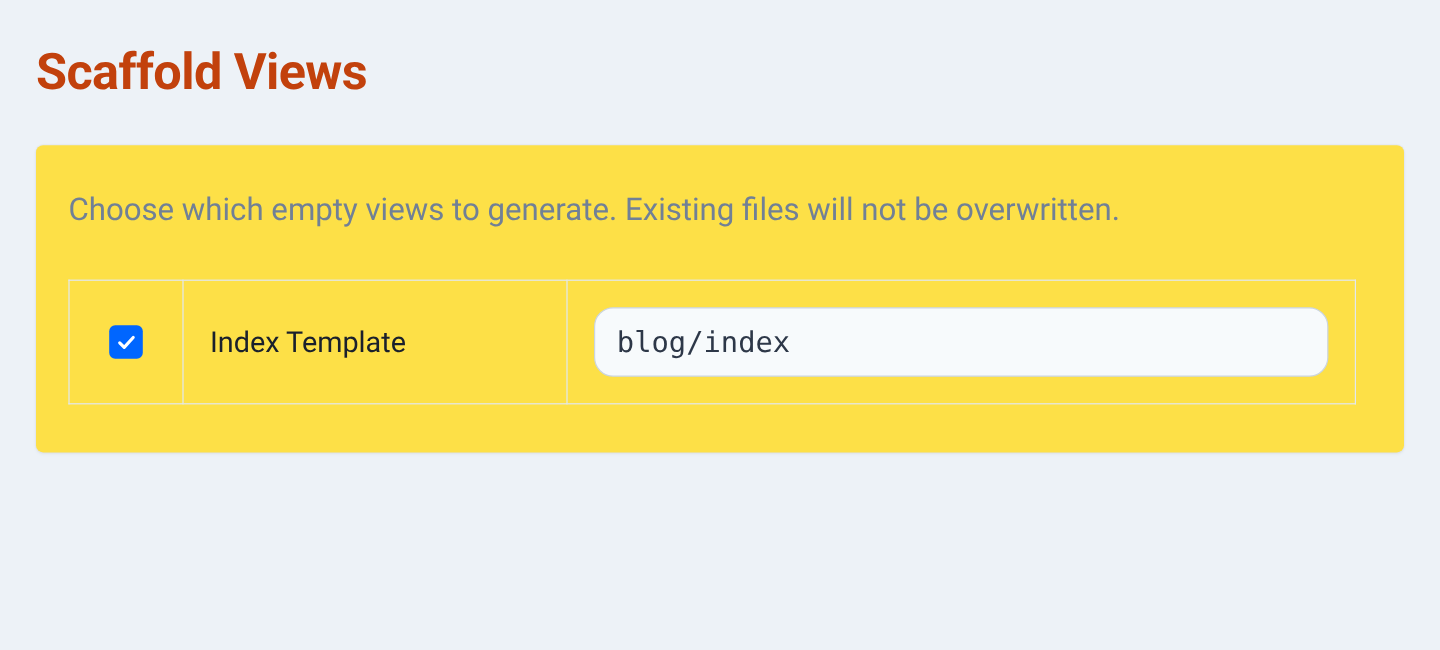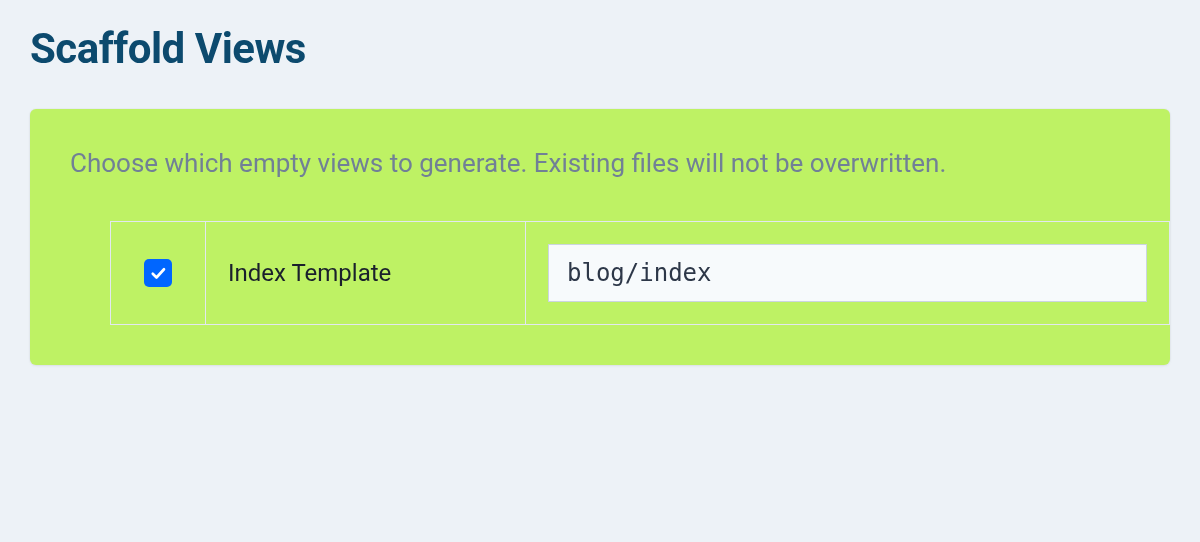--- a/index.html
+++ b/index.html
@@ -10,41 +10,40 @@
     body {
       font-family: -apple-system, BlinkMacSystemFont, "Segoe UI", Roboto, Helvetica, Arial, sans-serif;
       background: #edf2f7;
       width: 1200px;
       height: 542px;
       padding: 0;
     }
     .page-title {
       font-size: 42px;
       font-weight: 700;
-      color: #0c4a6e;
-      margin: 24px 0 36px 30px;
+      color: #c2410c;
+      margin: 36px 0 36px 30px;
       letter-spacing: -0.5px;
     }
     .card {
-      background: #bef264;
+      background: #fde047;
       margin: 0 30px 30px 30px;
       border-radius: 6px;
       box-shadow: 0 1px 3px rgba(0,0,0,0.06), 0 0 0 1px rgba(0,0,0,0.02);
-      padding: 36px 40px 40px 40px;
+      padding: 36px 40px 40px 27px;
     }
     .description {
       color: #718096;
       font-size: 26px;
       line-height: 1.4;
       margin-bottom: 40px;
     }
     .table {
       width: 100%;
       border-collapse: collapse;
-      margin-left: 40px;
     }
     .table td {
       border: 1px solid #e2e8f0;
       padding: 22px;
       vertical-align: middle;
     }
     .col-check {
       width: 95px;
       text-align: center;
     }
@@ -76,21 +75,21 @@
       fill: none;
       stroke-linecap: round;
       stroke-linejoin: round;
     }
     .text-input {
       width: 100%;
       font-family: ui-monospace, SFMono-Regular, Menlo, Consolas, monospace;
       font-size: 24px;
       padding: 14px 18px;
       border: 1px solid #cbd5e0;
-      border-radius: 0;
+      border-radius: 16px;
       background: #f7fafc;
       color: #2d3748;
     }
   </style>
 </head>
 <body>
 
 <h1 class="page-title">Scaffold Views</h1>
 
 <div class="card">

